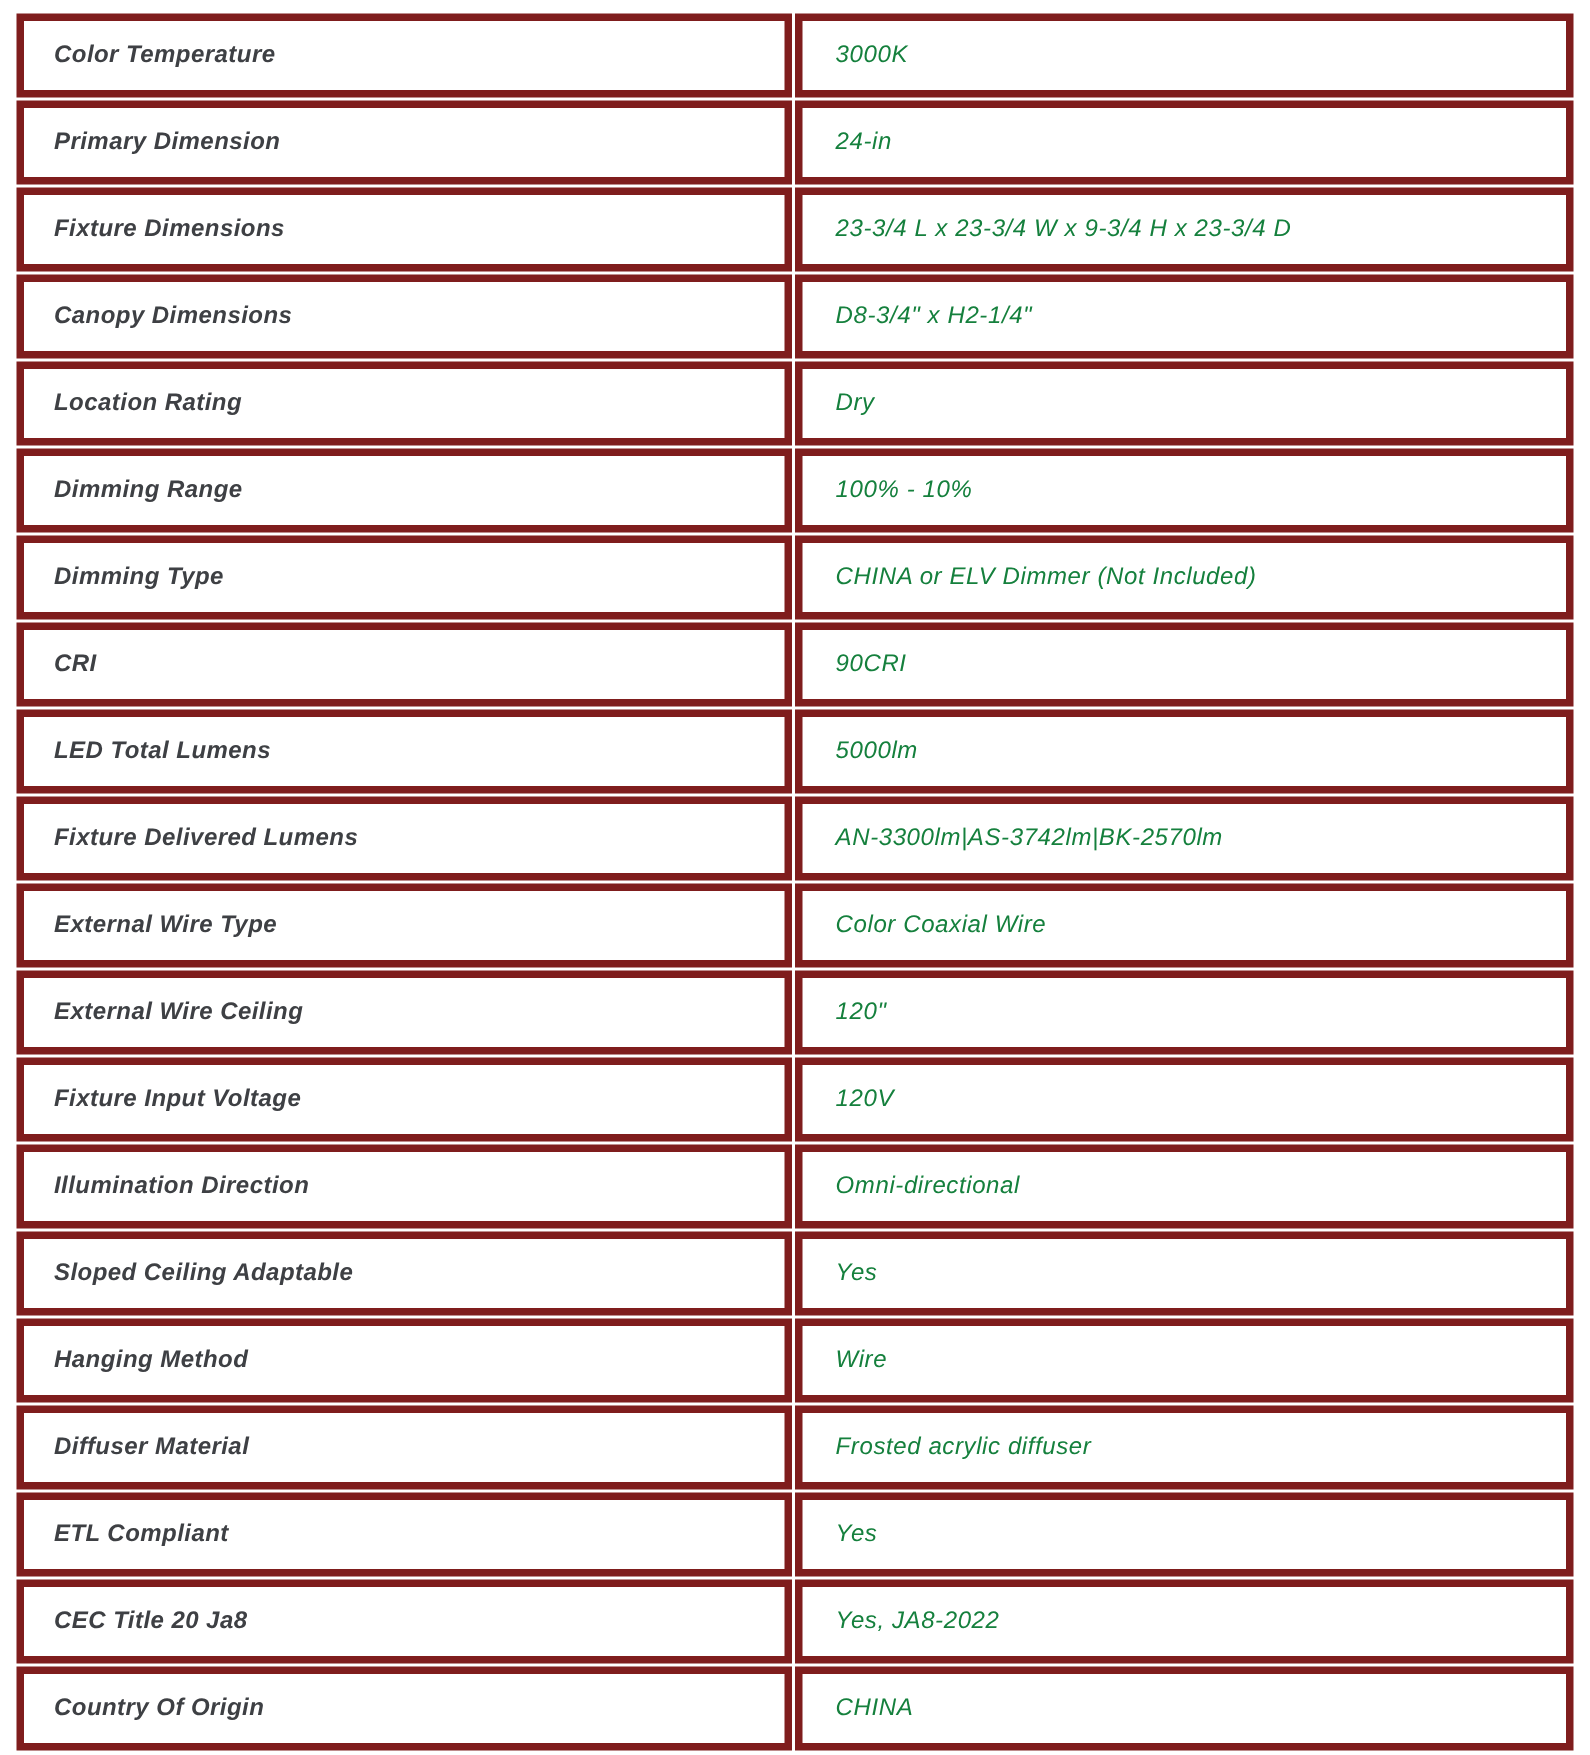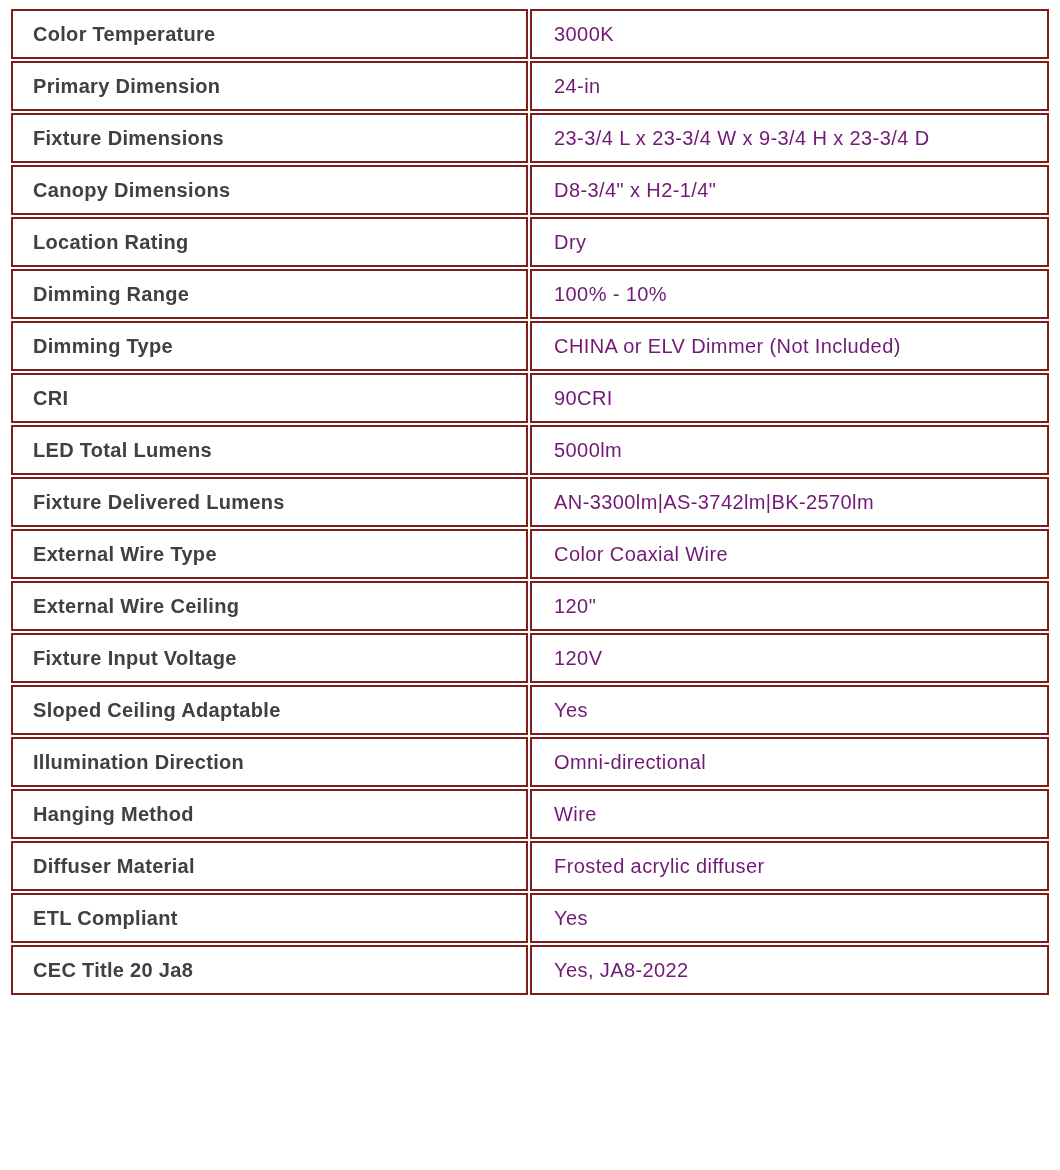--- a/index.html
+++ b/index.html
@@ -15,41 +15,42 @@
     padding: 7px 9px;
     background: #ffffff;
   }
   table.spec-table {
     width: 100%;
     border-collapse: separate;
     border-spacing: 2px;
     table-layout: fixed;
   }
   table.spec-table td {
-    border: 2px solid #7f1d1d;
+    border: 5px solid #7f1d1d;
     height: 46px;
     vertical-align: middle;
     background: #ffffff;
-    font-size: 20px;
+    font-size: 16px;
     line-height: 1.2;
     overflow: hidden;
     white-space: nowrap;
+    font-style: italic;
   }
   td.label-cell {
     width: 50%;
     padding: 0 10px 0 20px;
     font-weight: bold;
     color: #3e4044;
     letter-spacing: 0.3px;
   }
   td.value-cell {
     width: 50%;
     padding: 0 10px 0 22px;
     font-weight: normal;
-    color: #701a75;
+    color: #15803d;
     letter-spacing: 0.4px;
   }
 </style>
 </head>
 <body>
 
 <div class="page">
   <table class="spec-table">
     <tbody id="spec-body">
 
@@ -167,38 +168,38 @@
     <td class="label-cell">
       <span>Fixture Input Voltage</span>
     </td>
     <td class="value-cell">
       <span>120V</span>
     </td>
   </tr>
 
   <tr>
     <td class="label-cell">
+      <span>Illumination Direction</span>
+    </td>
+    <td class="value-cell">
+      <span>Omni-directional</span>
+    </td>
+  </tr>
+
+  <tr>
+    <td class="label-cell">
       <span>Sloped Ceiling Adaptable</span>
     </td>
     <td class="value-cell">
       <span>Yes</span>
     </td>
   </tr>
 
   <tr>
     <td class="label-cell">
-      <span>Illumination Direction</span>
-    </td>
-    <td class="value-cell">
-      <span>Omni-directional</span>
-    </td>
-  </tr>
-
-  <tr>
-    <td class="label-cell">
       <span>Hanging Method</span>
     </td>
     <td class="value-cell">
       <span>Wire</span>
     </td>
   </tr>
 
 
   <tr>
     <td class="label-cell">
@@ -220,15 +221,23 @@
 
   <tr>
     <td class="label-cell">
       <span>CEC Title 20 Ja8</span>
     </td>
     <td class="value-cell">
       <span>Yes, JA8-2022</span>
     </td>
   </tr>
 
+  <tr>
+    <td class="label-cell">
+      <span>Country Of Origin</span>
+    </td>
+    <td class="value-cell">
+      <span>CHINA</span>
+    </td>
+  </tr>
 </tbody>
   </table>
 </div>
 
 </body></html>

